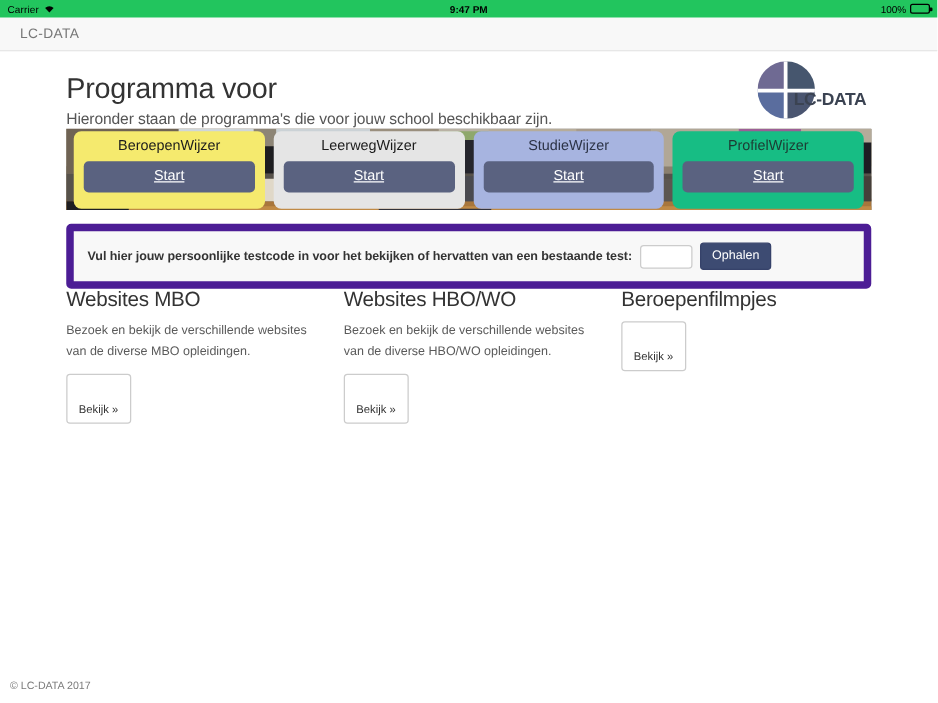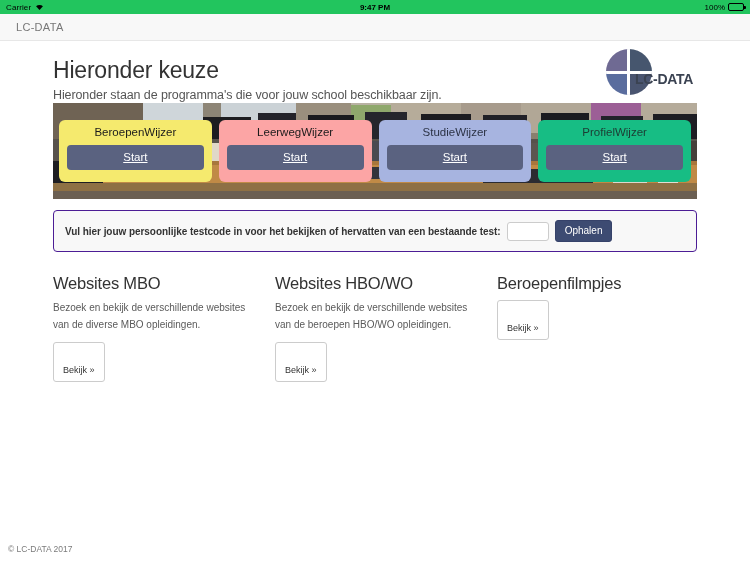--- a/index.html
+++ b/index.html
@@ -132,21 +132,21 @@
     margin-left: -17px;
     margin-top: 13px;
     letter-spacing: -0.3px;
     position: relative;
     z-index: 2;
   }
 
   
   .banner {
     position: relative;
-    height: 96px;
+    height: 65px;
     margin-top: 4px;
     overflow: hidden;
     background: #6b5f52;
   }
   .photo { position: absolute; inset: 0; }
 
   .cards {
     position: absolute;
     inset: 0;
     display: flex;
@@ -180,30 +180,30 @@
     font-size: 11.5px;
     text-align: center;
     padding: 6px 0 7px;
     border-radius: 4px;
     border: none;
     font-family: inherit;
     cursor: pointer;
     text-decoration: underline;
   }
   .c-yellow { background: #f5ea6e; }
-  .c-red    { background: #fca5a5; }
+  .c-red    { background: #e5e5e5; }
   .c-blue   { background: #a7b4e0; }
   .c-green  { background: #17bd84; }
   .c-green .card-title { color: #1d3b33; }
   .c-blue  .card-title { color: #2c3346; }
 
   
   .panel {
     background: #f8f8f8;
-    border: 1px solid #4c1d95;
+    border: 6px solid #4c1d95;
     border-radius: 4px;
     margin-top: 11px;
     padding: 9px 11px;
     display: flex;
     align-items: center;
   }
   .panel-label {
     font-size: 10px;
     font-weight: bold;
     color: #333;
@@ -229,21 +229,20 @@
     font-size: 10px;
     font-family: inherit;
     border-radius: 3px;
     padding: 4px 9px 5px;
     cursor: pointer;
   }
 
   
   .cols {
     display: flex;
-    margin-top: 22px;
     gap: 0;
   }
   .col { flex: 1 1 0; padding-right: 22px; }
   .col:last-child { padding-right: 0; }
   .col-title {
     font-size: 16.5px;
     font-weight: normal;
     color: #333;
     letter-spacing: -0.2px;
     margin-bottom: 7px;
@@ -297,21 +296,21 @@
   </div>
 </div>
 
 <div class="navbar">
   <span class="navbar-brand">LC-DATA</span>
 </div>
 
 <div class="container">
 
   <div class="page-head">
-    <h1 class="page-title">Hieronder keuze</h1>
+    <h1 class="page-title">Programma voor</h1>
     <div class="page-sub">Hieronder staan de programma's die voor jouw school beschikbaar zijn.</div>
 
     <div class="logo-wrap">
       <span class="logo-circle">
         <span class="quad q-tl"></span>
         <span class="quad q-tr"></span>
         <span class="quad q-bl"></span>
         <span class="quad q-br"></span>
         <span class="logo-cross-v"></span>
         <span class="logo-cross-h"></span>
@@ -394,21 +393,21 @@
   </div>
 
   <div class="cols">
     <div class="col">
       <h2 class="col-title">Websites MBO</h2>
       <p class="col-text">Bezoek en bekijk de verschillende websites van de diverse MBO opleidingen.</p>
       <button class="btn-bekijk">Bekijk »</button>
     </div>
     <div class="col">
       <h2 class="col-title">Websites HBO/WO</h2>
-      <p class="col-text">Bezoek en bekijk de verschillende websites van de beroepen HBO/WO opleidingen.</p>
+      <p class="col-text">Bezoek en bekijk de verschillende websites van de diverse HBO/WO opleidingen.</p>
       <button class="btn-bekijk">Bekijk »</button>
     </div>
     <div class="col">
       <h2 class="col-title">Beroepenfilmpjes</h2>
       <button class="btn-bekijk">Bekijk »</button>
     </div>
   </div>
 </div>
 
 <div class="footer">

